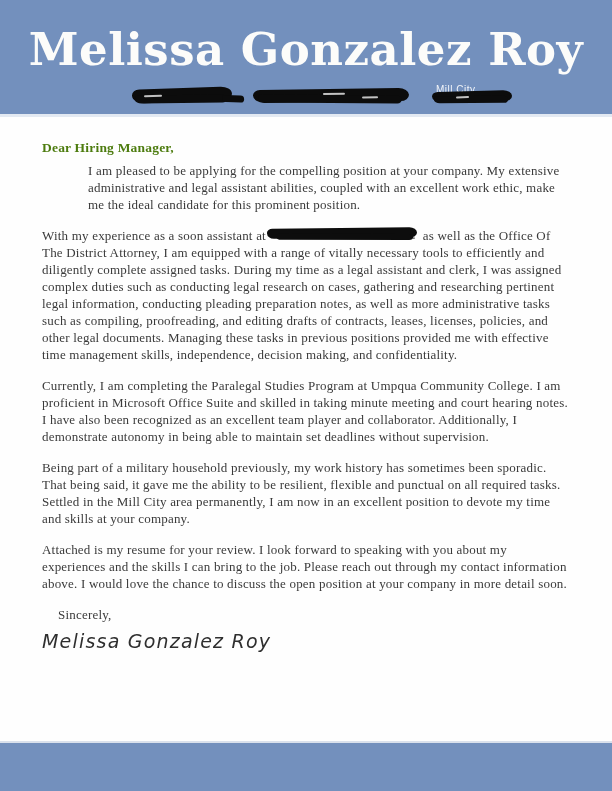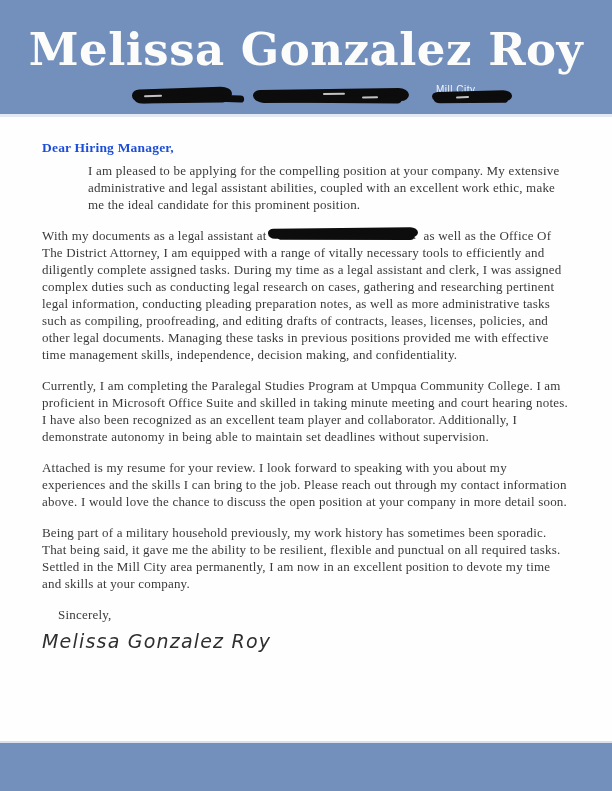--- a/index.html
+++ b/index.html
@@ -78,21 +78,21 @@
   
   .letter-body {
     padding: 22px 42px 0 42px;
     color: #3a3a3a;
     font-size: 13px;
     line-height: 17px;
     letter-spacing: 0.2px;
   }
   .greeting {
     font-weight: bold;
-    color: #1d4ed8;
+    color: #4d7c0f;
     font-size: 13.5px;
     line-height: 18px;
   }
   .para { margin: 14px 0 0 0; }
   .para.first { margin-top: 5px; margin-left: 46px; }
 
   
   .redact-inline {
     position: relative;
     display: inline-block;
@@ -168,38 +168,38 @@
   </div>
 
   <div class="letter-body">
     <div class="greeting">Dear Hiring Manager,</div>
 
     <p class="para first">
       <span>I am pleased to be applying for the compelling position at your company. My extensive administrative and legal assistant abilities, coupled with an excellent work ethic, make me the ideal candidate for this prominent position.</span>
     </p>
 
     <p class="para">
-      <span>With my documents as a legal assistant at</span>
+      <span>With my experience as a soon assistant at</span>
       <span class="redact-inline">
         <span class="under">W. Peterman</span>
         <span class="bar"></span>
       </span>
       <span>as well as the Office Of The District Attorney, I am equipped with a range of vitally necessary tools to efficiently and diligently complete assigned tasks. During my time as a legal assistant and clerk, I was assigned complex duties such as conducting legal research on cases, gathering and researching pertinent legal information, conducting pleading preparation notes, as well as more administrative tasks such as compiling, proofreading, and editing drafts of contracts, leases, licenses, policies, and other legal documents. Managing these tasks in previous positions provided me with effective time management skills, independence, decision making, and confidentiality.</span>
     </p>
 
     <p class="para">
       <span>Currently, I am completing the Paralegal Studies Program at Umpqua Community College. I am proficient in Microsoft Office Suite and skilled in taking minute meeting and court hearing notes. I have also been recognized as an excellent team player and collaborator. Additionally, I demonstrate autonomy in being able to maintain set deadlines without supervision.</span>
     </p>
 
     <p class="para">
+      <span>Being part of a military household previously, my work history has sometimes been sporadic. That being said, it gave me the ability to be resilient, flexible and punctual on all required tasks. Settled in the Mill City area permanently, I am now in an excellent position to devote my time and skills at your company.</span>
+    </p>
+
+    <p class="para">
       <span>Attached is my resume for your review. I look forward to speaking with you about my experiences and the skills I can bring to the job. Please reach out through my contact information above. I would love the chance to discuss the open position at your company in more detail soon.</span>
-    </p>
-
-    <p class="para">
-      <span>Being part of a military household previously, my work history has sometimes been sporadic. That being said, it gave me the ability to be resilient, flexible and punctual on all required tasks. Settled in the Mill City area permanently, I am now in an excellent position to devote my time and skills at your company.</span>
     </p>
 
     <p class="closing">Sincerely,</p>
 
     <div class="signature">Melissa Gonzalez Roy</div>
   </div>
 
   <div class="footer-band"></div>
 
 </div>

